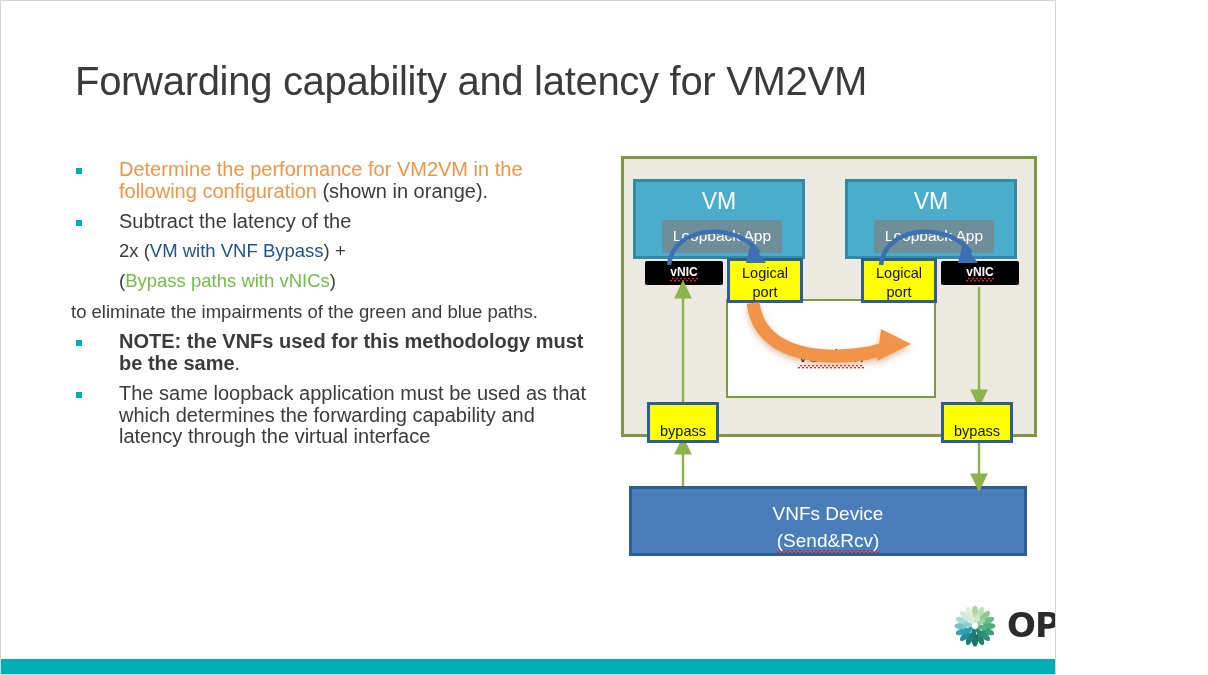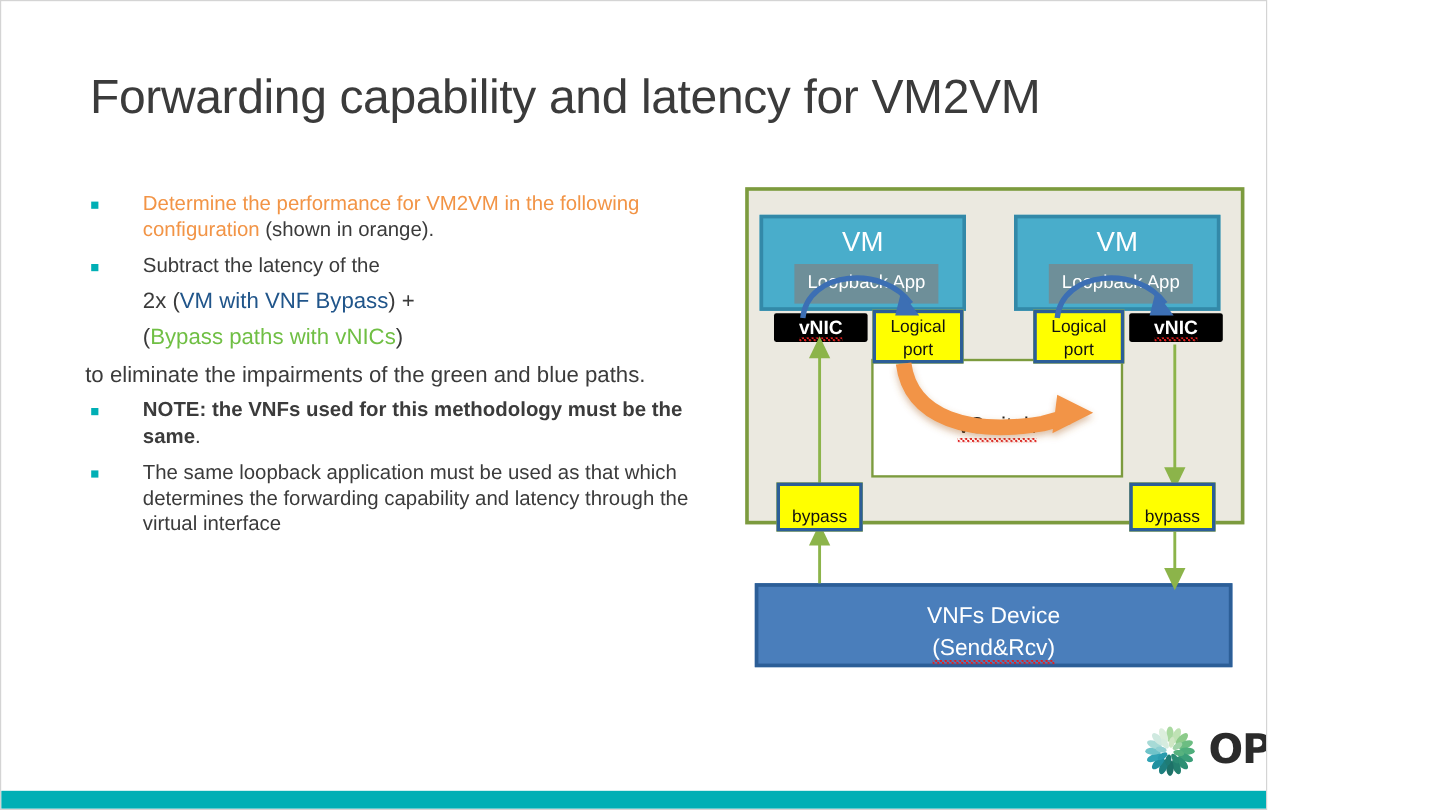--- a/index.html
+++ b/index.html
@@ -48,21 +48,21 @@
   .bullet-marker {
     position: absolute;
     left: 5px;
     top: 9px;
     width: 6px;
     height: 6px;
     background: #00AFB5;
   }
   .btext {
     margin-left: 48px;
-    font-size: 17px;
+    font-size: 20px;
     line-height: 21.5px;
     color: #3b3b3b;
   }
   .cont {
     margin-left: 48px;
     font-size: 18.5px;
     line-height: 21.5px;
     color: #3b3b3b;
     margin-bottom: 9px;
   }
@@ -155,21 +155,21 @@
   }
   #vnic-left { left: 26px; }
   #vnic-right { left: 322px; }
   .vnic-label {
     position: absolute;
     left: 0;
     top: 4px;
     width: 100%;
     text-align: center;
     color: #ffffff;
-    font-size: 16px;
+    font-size: 12px;
     font-weight: bold;
   }
   .lport-box {
     position: absolute;
     top: 105px;
     width: 76px;
     height: 45px;
     background: #FFFF00;
     border: 3px solid #2C5E97;
     box-sizing: border-box;

